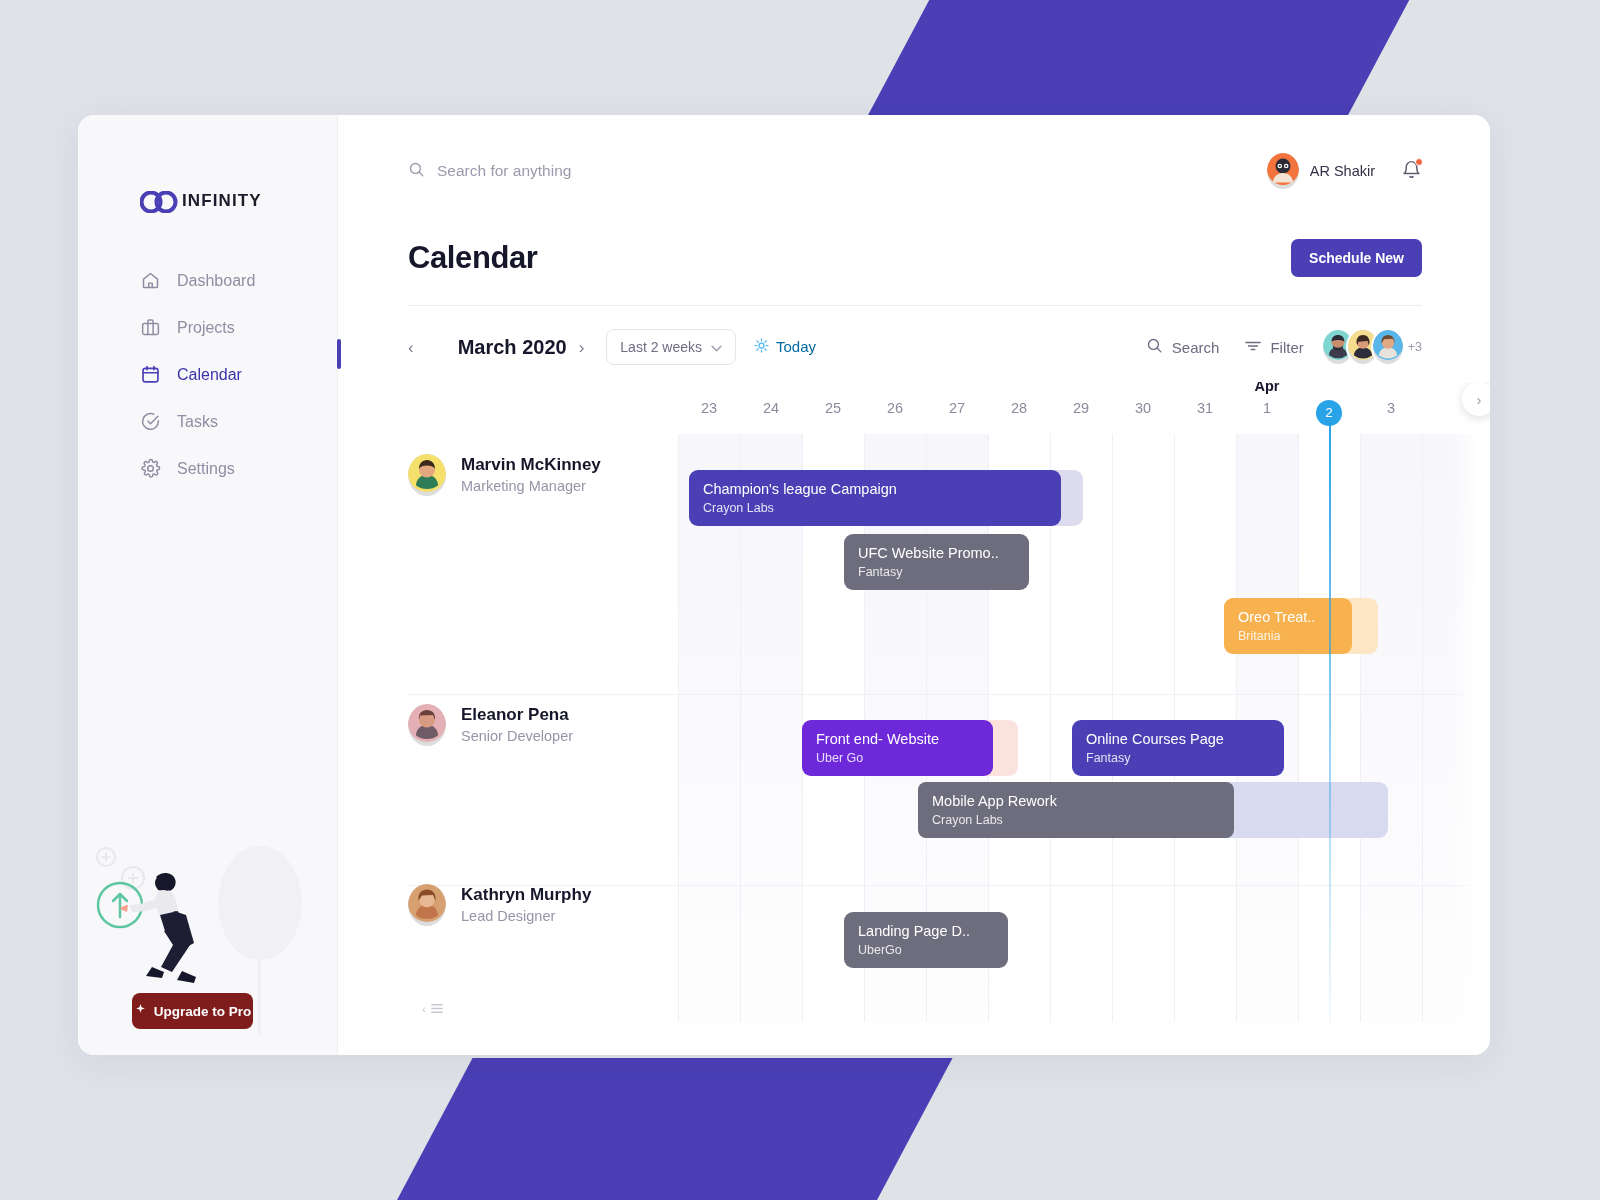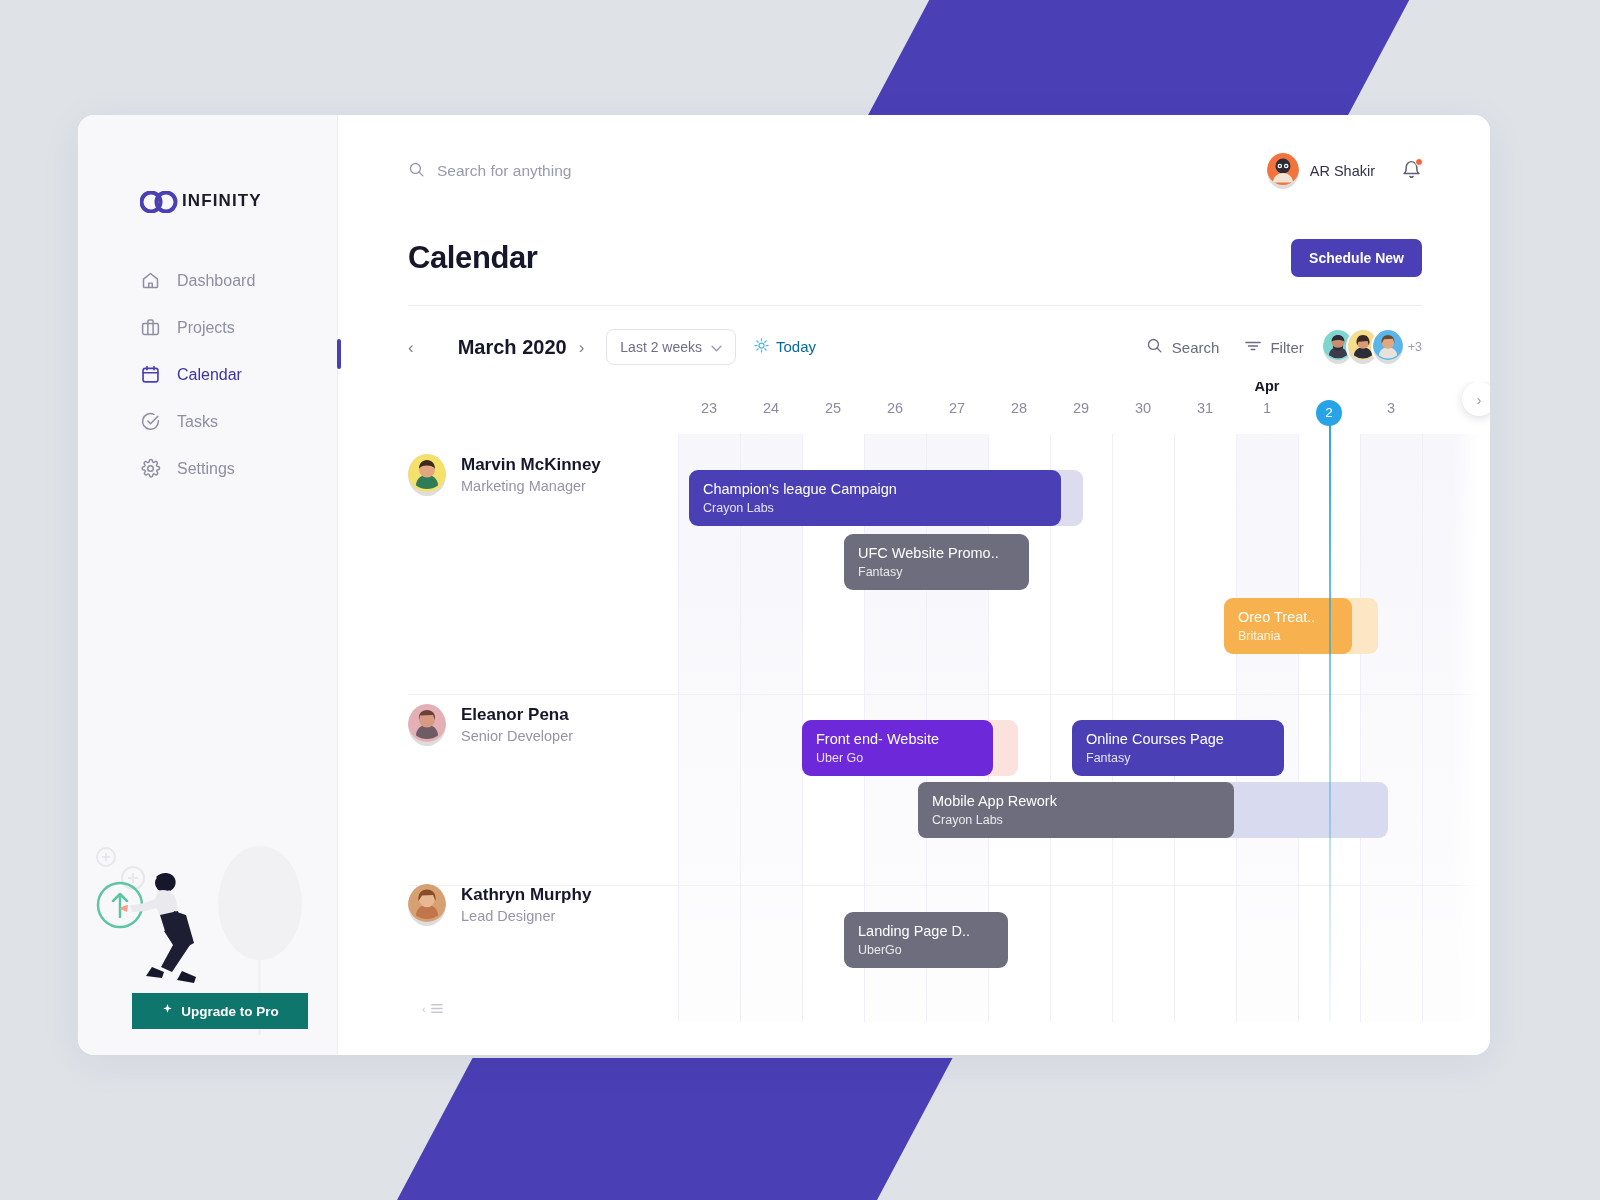--- a/index.html
+++ b/index.html
@@ -79,23 +79,23 @@
     z-index: 5;
   }
 
   
   #illustration {
     position: absolute; left: 0; bottom: 0; width: 260px; height: 230px;
   }
   #upgrade-btn {
     position: absolute;
     left: 54px; bottom: 26px;
-    width: 176px; height: 36px;
-    background: #0f766e; color: #fff;
-    border-radius: 0;
+    width: 121px; height: 36px;
+    background: #7f1d1d; color: #fff;
+    border-radius: 8px;
     display: flex; align-items: center; justify-content: center; gap: 7px;
     font-size: 13.5px; font-weight: bold;
     cursor: pointer;
     z-index: 4;
   }
 
   
   #collapse-handle {
     position: absolute; left: 344px; bottom: 40px;
     display: flex; align-items: center; gap: 3px;

